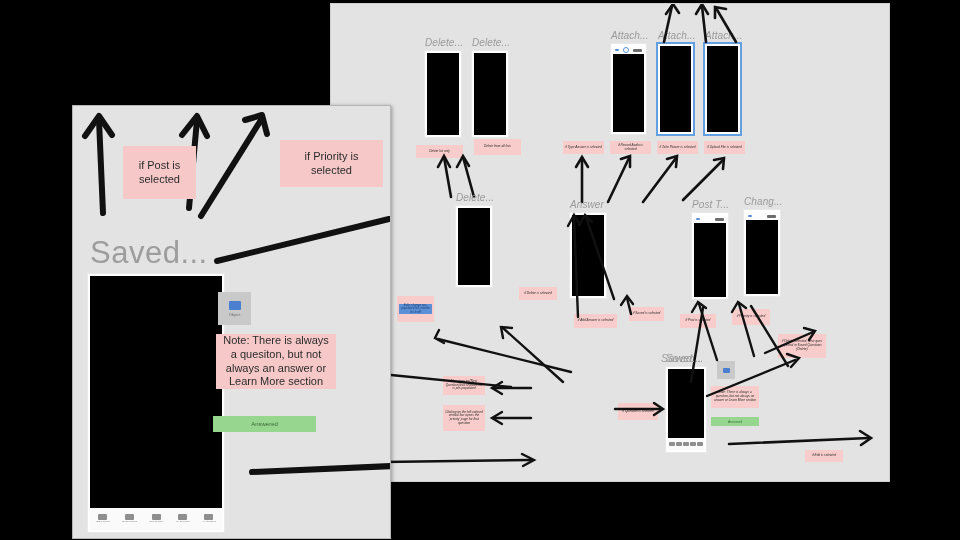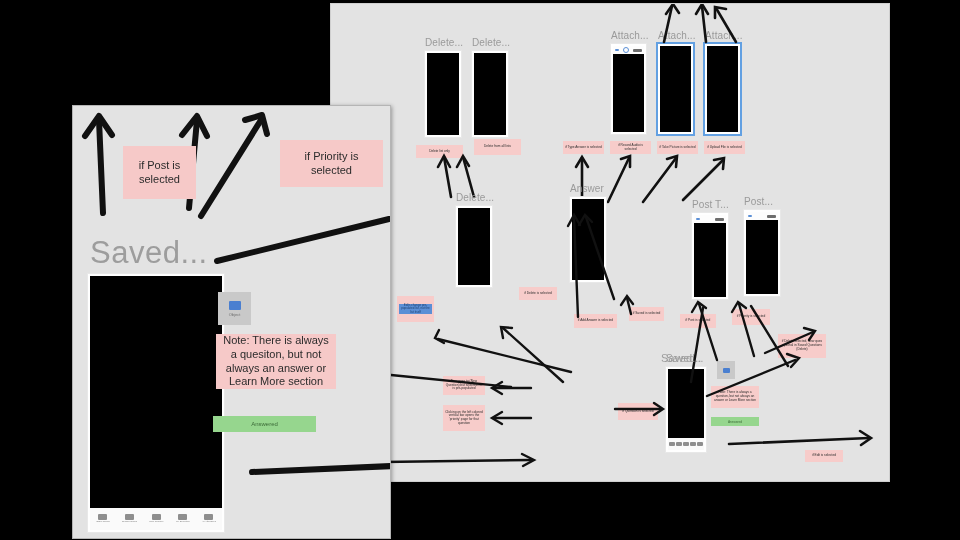--- a/index.html
+++ b/index.html
@@ -6,20 +6,21 @@
   body{
     width:960px;height:540px;overflow:hidden;background:#000;
     font-family:"Liberation Sans",sans-serif;position:relative;
   }
   
   #canvas-window{
     position:absolute;left:330px;top:3px;width:558px;height:477px;
     background:#e3e3e3;border:1px solid #cfcfcf;
     box-shadow:0 0 0 1px rgba(0,0,0,.05);
     overflow:hidden;
+    font-style:italic;
   }
   
   #zoom-window{
     position:absolute;left:72px;top:105px;width:317px;height:432px;
     background:#e3e3e3;border:1px solid #b5b5b5;overflow:hidden;
     box-shadow:1px 1px 4px rgba(0,0,0,.35);
   }
   
   .frame{position:absolute;}
   .frame-title{
@@ -174,38 +175,38 @@
       </g>
     </svg>
   </div>
 
   <div class="frame" style="left:124px;top:201px;width:38px;height:83px;">
     <div class="frame-title">Delete...</div>
     <div class="frame-body">
       <div class="screen"></div>
     </div>
   </div>
-  <div class="frame" style="left:238px;top:192px;width:38px;height:87px;">
+  <div class="frame" style="left:238px;top:208px;width:38px;height:87px;">
     <div class="frame-title">Answer</div>
     <div class="frame-body">
       <div class="screen"></div>
     </div>
   </div>
   <div class="frame" style="left:360px;top:208px;width:38px;height:88px;">
     <div class="frame-title">Post T...</div>
     <div class="frame-body">
       <div class="statusbar">
         <span class="sb-dot"></span>
         <span class="sb-right"></span>
       </div>
       <div class="screen"></div>
     </div>
   </div>
   <div class="frame" style="left:412px;top:205px;width:38px;height:88px;">
-    <div class="frame-title">Post...</div>
+    <div class="frame-title">Chang...</div>
     <div class="frame-body">
       <div class="statusbar">
         <span class="sb-dot"></span>
         <span class="sb-right"></span>
       </div>
       <div class="screen"></div>
     </div>
   </div>
 
   <div class="note-selected" style="left:66px;top:292px;width:37px;height:26px;">

